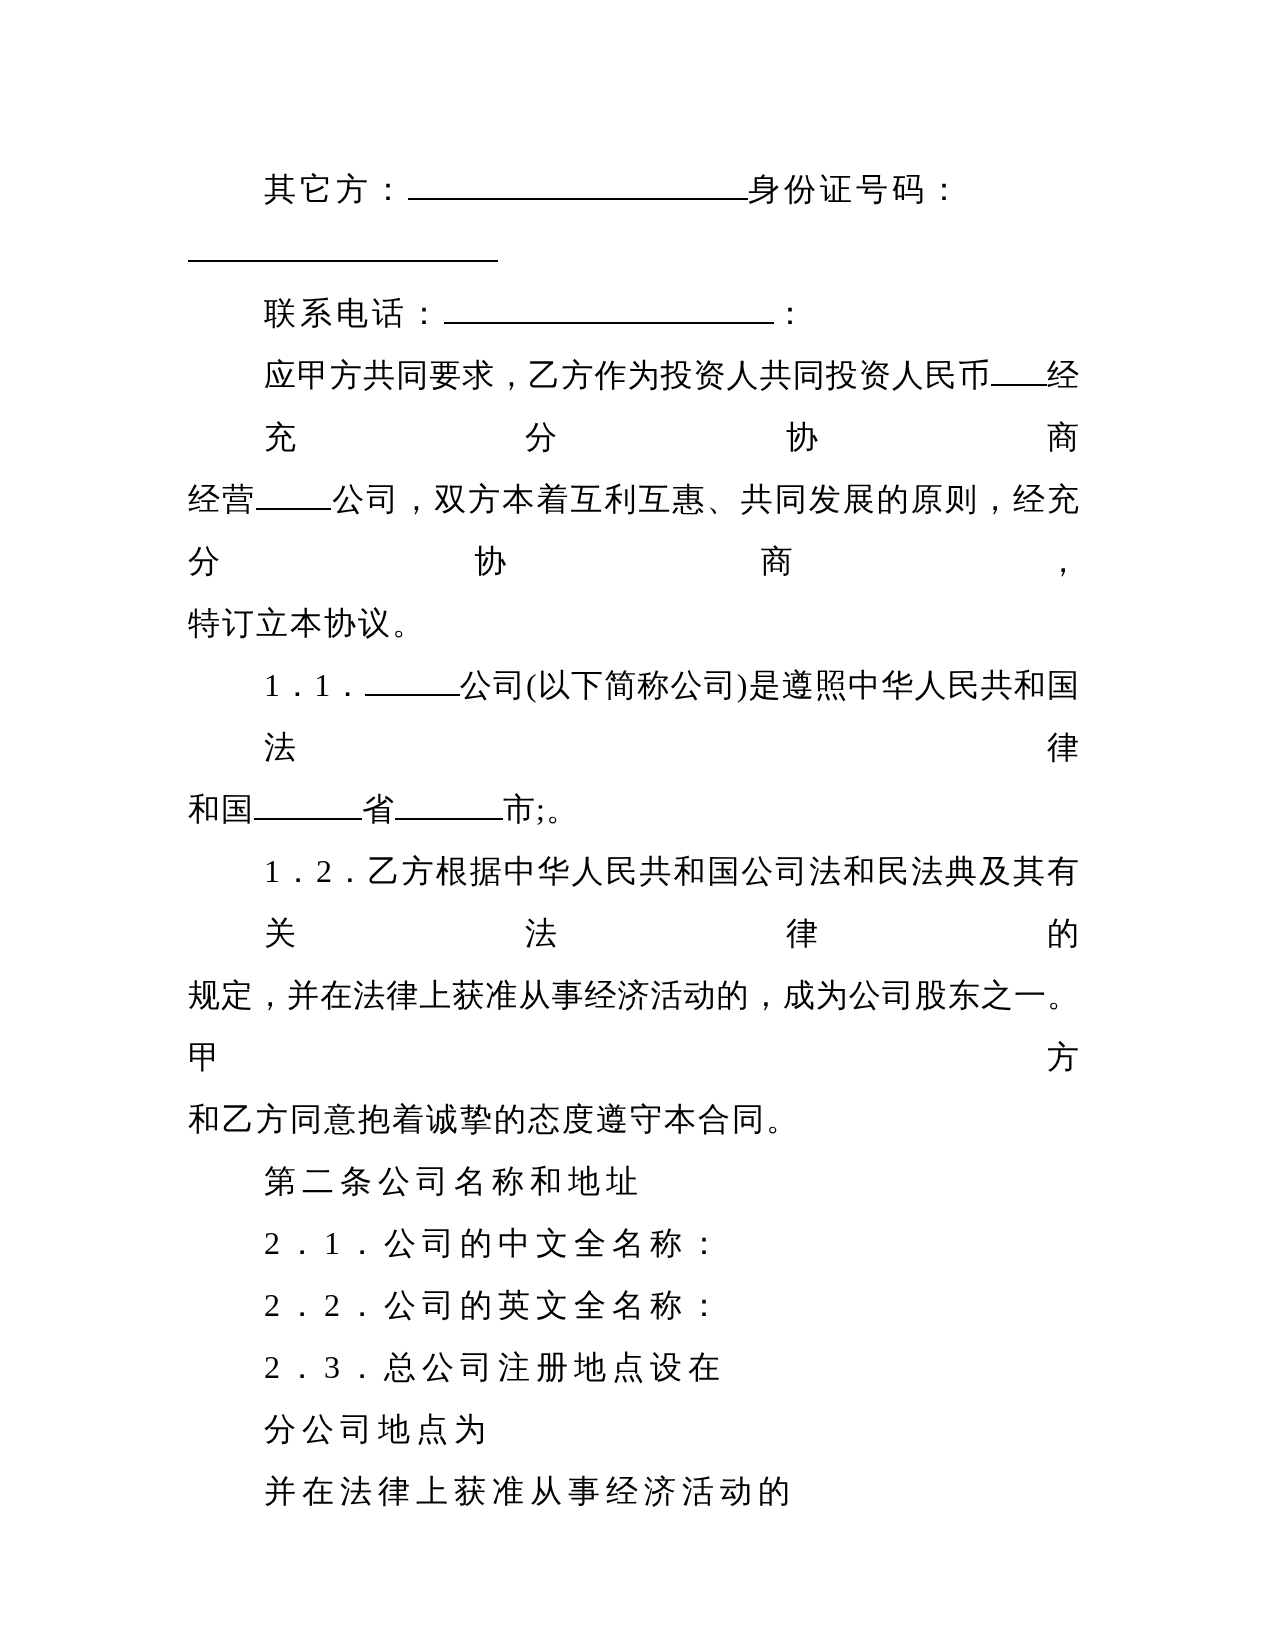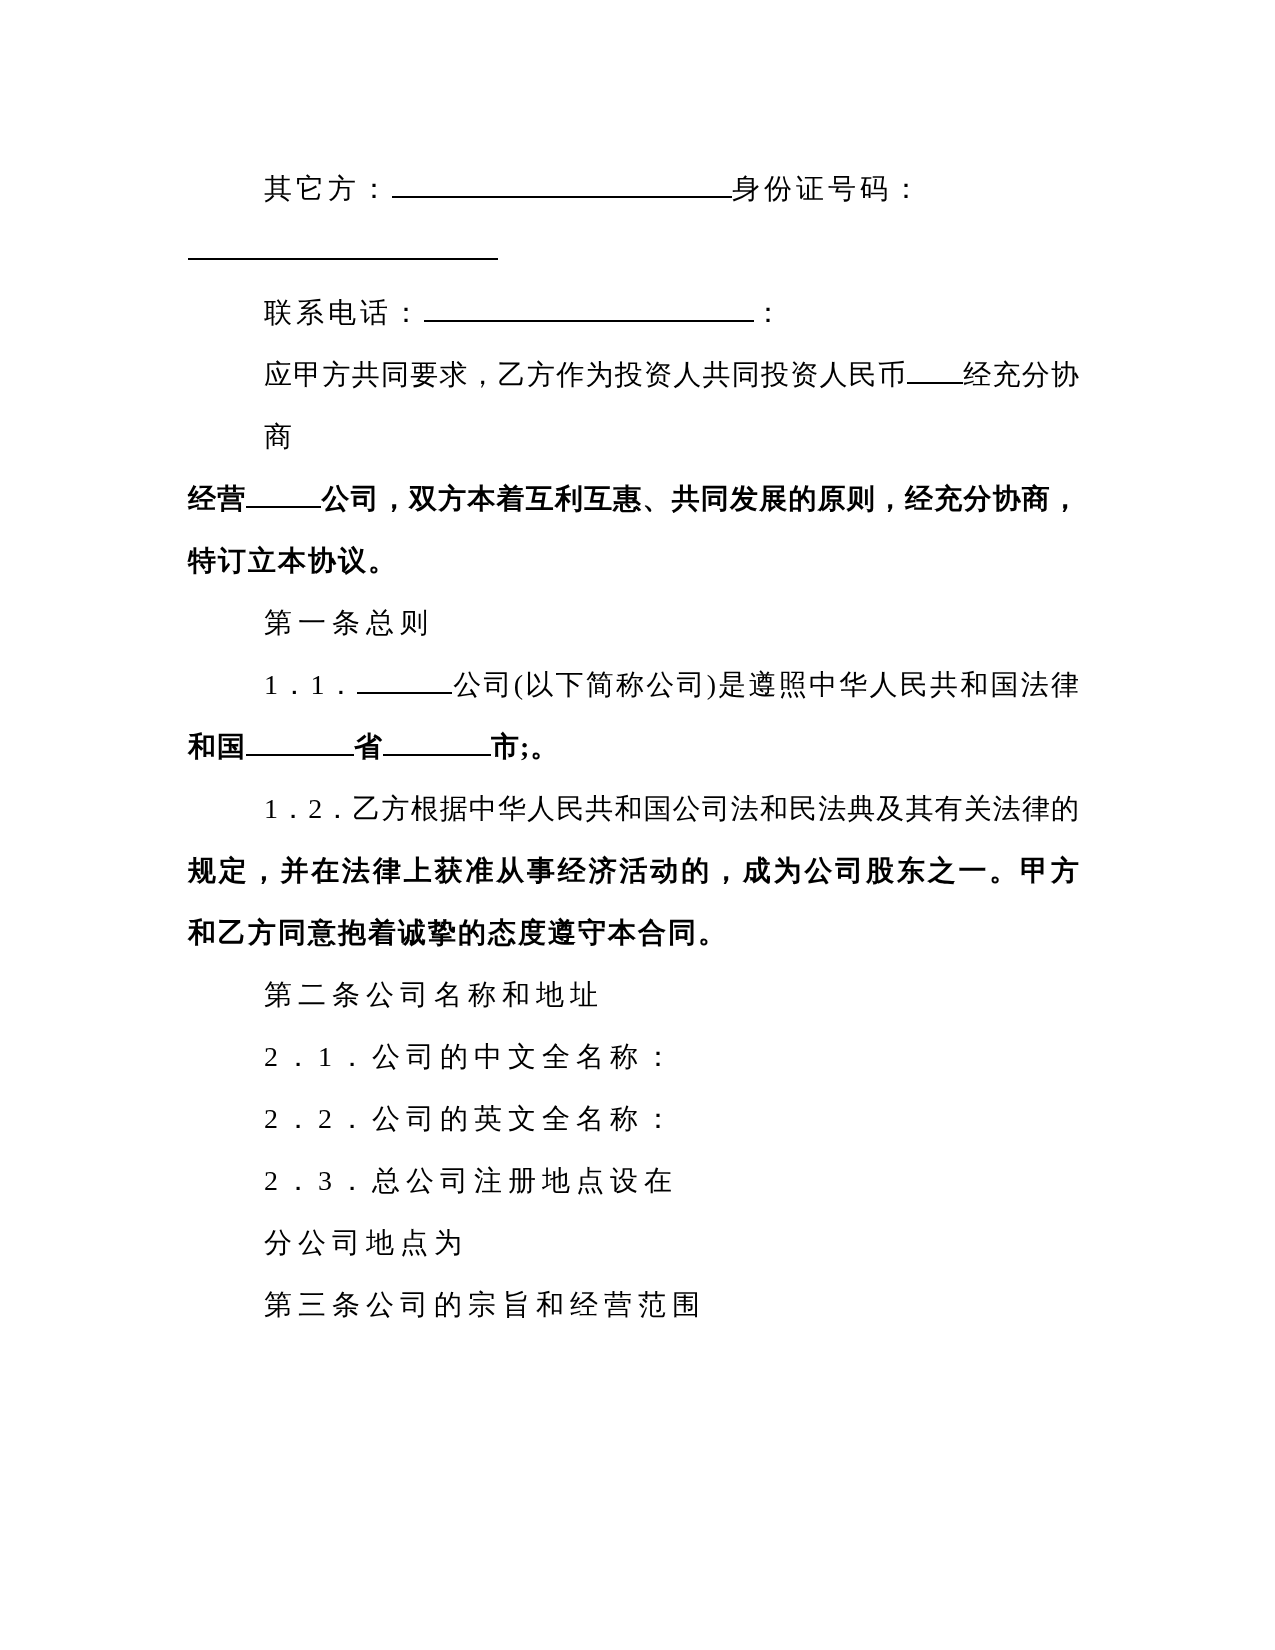--- a/index.html
+++ b/index.html
@@ -5,24 +5,24 @@
   html,body{margin:0;padding:0;background:#ffffff;}
   body{
     width:1275px;height:1650px;position:relative;overflow:hidden;
     font-family:"Liberation Serif","DejaVu Serif",serif;
     color:#000;
   }
   .doc{
     position:absolute;left:188px;top:158px;width:892px;
   }
   .line{
-    font-size:28px;line-height:62px;white-space:nowrap;color:#000;
+    font-size:32px;line-height:62px;white-space:nowrap;color:#000;
   }
   .line.indent{margin-left:76px;width:816px;}
-  .line.flush{width:892px;font-weight:bold;}
+  .line.flush{width:892px;}
   
   .ls-wide{letter-spacing:6px;}
   .ls-mid{letter-spacing:4px;}
   .ls-normal{letter-spacing:2px;}
   .ls-compress{letter-spacing:1px;}
   .just{
     letter-spacing:1px;white-space:normal;
     text-align:justify;text-align-last:justify;
   }
   
@@ -34,25 +34,24 @@
 </head>
 <body>
 
 <div class="doc">
     <div class="line indent ls-mid"><span class="seg">其它方：</span><span class="blank" style="width: 340px;"></span><span class="seg">身份证号码：</span></div>
     <div class="line flush ls-mid"><span class="blank" style="width: 310px;"></span></div>
     <div class="line indent ls-mid"><span class="seg">联系电话：</span><span class="blank" style="width: 330px;"></span><span class="seg">：</span></div>
     <div class="line indent just"><span class="seg">应甲方共同要求，乙方作为投资人共同投资人民币</span><span class="blank" style="width: 56px;"></span><span class="seg">经充分协商</span></div>
     <div class="line flush just"><span class="seg">经营</span><span class="blank" style="width: 75px;"></span><span class="seg">公司，双方本着互利互惠、共同发展的原则，经充分协商，</span></div>
     <div class="line flush ls-normal"><span class="seg">特订立本协议。</span></div>
-    <div class="line indent ls-wide"><span class="seg">第一条总则</span></div>
     <div class="line indent just"><span class="seg">1．1．</span><span class="blank" style="width: 95px;"></span><span class="seg">公司(以下简称公司)是遵照中华人民共和国法律</span></div>
     <div class="line flush ls-compress"><span class="seg">和国</span><span class="blank" style="width: 108px;"></span><span class="seg">省</span><span class="blank" style="width: 108px;"></span><span class="seg">市;。</span></div>
     <div class="line indent just"><span class="seg">1．2．乙方根据中华人民共和国公司法和民法典及其有关法律的</span></div>
     <div class="line flush just"><span class="seg">规定，并在法律上获准从事经济活动的，成为公司股东之一。甲方</span></div>
     <div class="line flush ls-normal"><span class="seg">和乙方同意抱着诚挚的态度遵守本合同。</span></div>
     <div class="line indent ls-wide"><span class="seg">第二条公司名称和地址</span></div>
     <div class="line indent ls-wide"><span class="seg">2．1．公司的中文全名称：</span></div>
     <div class="line indent ls-wide"><span class="seg">2．2．公司的英文全名称：</span></div>
     <div class="line indent ls-wide"><span class="seg">2．3．总公司注册地点设在</span></div>
     <div class="line indent ls-wide"><span class="seg">分公司地点为</span></div>
-    <div class="line indent ls-wide"><span class="seg">第三条公司的宗旨和经营范围</span></div>
+    <div class="line indent ls-wide"><span class="seg">并在法律上获准从事经济活动的</span></div>
   </div>
 
 </body></html>

